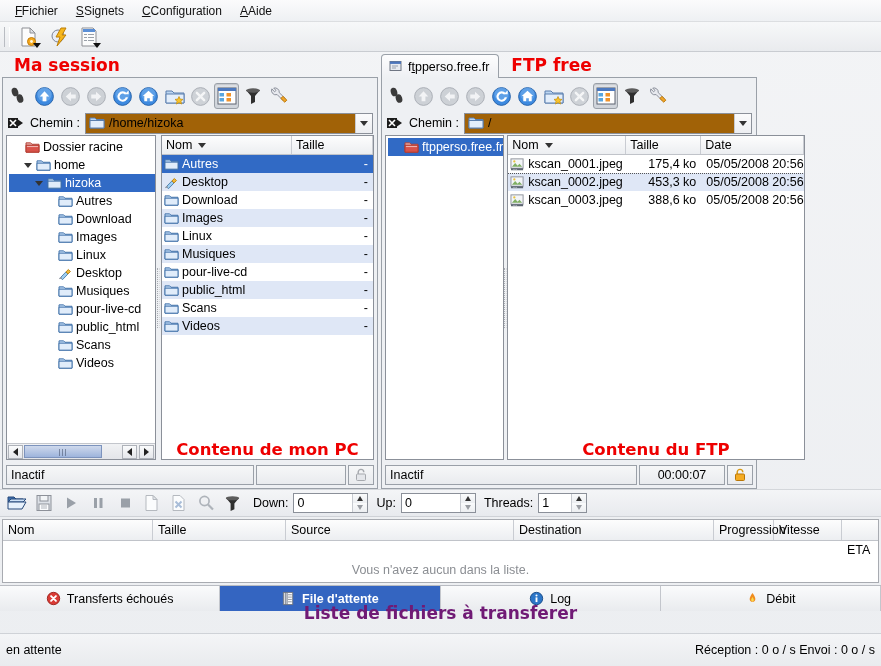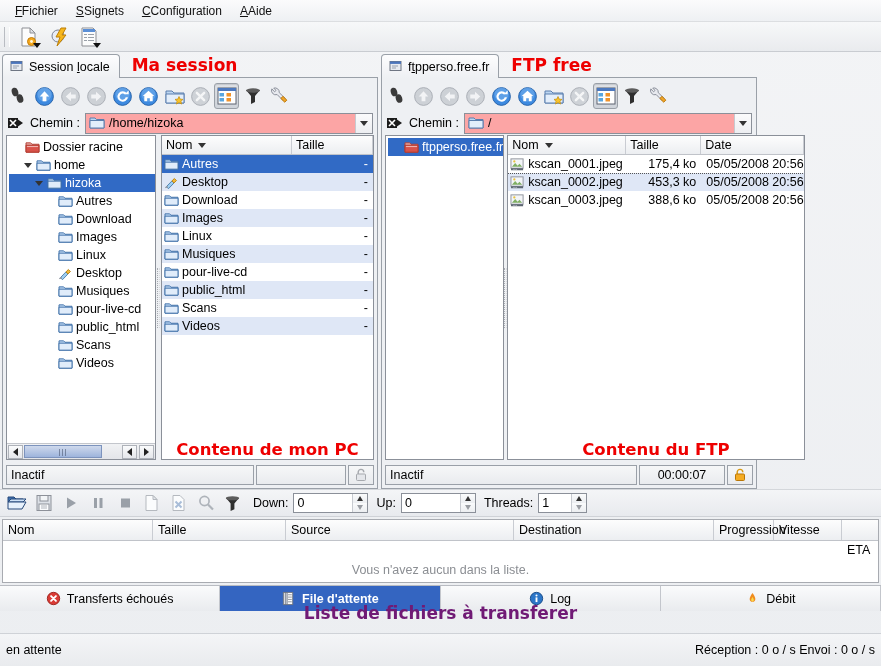--- a/index.html
+++ b/index.html
@@ -84,21 +84,21 @@
   .navrow { height: 30px; display: flex; align-items: center; gap: 1px; }
   .navbtn { width: 25px; height: 26px; display: flex; align-items: center;
     justify-content: center; position: relative; border-radius: 3px; }
   .navbtn.pressed { border: 1px solid #9aa0a8; background: linear-gradient(#dfe2e7,#cfd4db);
      box-shadow: inset 0 1px 1px rgba(0,0,0,.12); }
 
   .pathrow { height: 24px; display: flex; align-items: center; gap: 5px; padding: 0 1px; }
   .pathlabel { font-size: 12.5px; }
   .pathbox {
     flex: 1; height: 21px; display: flex; align-items: center;
-    background: #fca5a5; border: 1px solid #8b9099;
+    background: #a16207; border: 1px solid #8b9099;
     padding: 0 0 0 3px; gap: 4px;
   }
   .pathbox .val { font-size: 12.5px; flex: 1; }
   .combo-arrow {
     width: 17px; height: 19px; border-left: 1px solid #c7cad0;
     display: flex; align-items: center; justify-content: center;
     background: linear-gradient(#fbfbfc,#edeef1);
   }
 
   .splitrow { flex: 1; display: flex; gap: 0; min-height: 0; }
@@ -237,31 +237,20 @@
         </svg>
       </span>
       <i class="caret"></i>
     </div>
   </div>
 
   <div class="panes">
 
     <div class="pane">
       <div class="tabstrip">
-        <div class="tab">
-          <span class="ico">
-            <svg width="14" height="13" viewBox="0 0 14 13">
-              <rect x="1" y="1.5" width="11" height="9" fill="#e7eaf0" stroke="#6f7683"></rect>
-              <rect x="1" y="1.5" width="11" height="2.4" fill="#4a74bb"></rect>
-              <rect x="3" y="5.5" width="6" height="1" fill="#98a0ae"></rect>
-              <rect x="3" y="7.5" width="4" height="1" fill="#98a0ae"></rect>
-            </svg>
-          </span>
-          <span>Session <u>l</u>ocale</span>
-        </div>
         <div class="redlabel">Ma session</div>
       </div>
 
       <div class="panebody">
 
         <div class="navrow">
           <div class="navbtn">
             <span class="ico">
               <svg width="22" height="22" viewBox="0 0 22 22">
                 <ellipse cx="7" cy="7" rx="3.2" ry="4.4" transform="rotate(-18 7 7)" fill="#3b3b3b"></ellipse>

